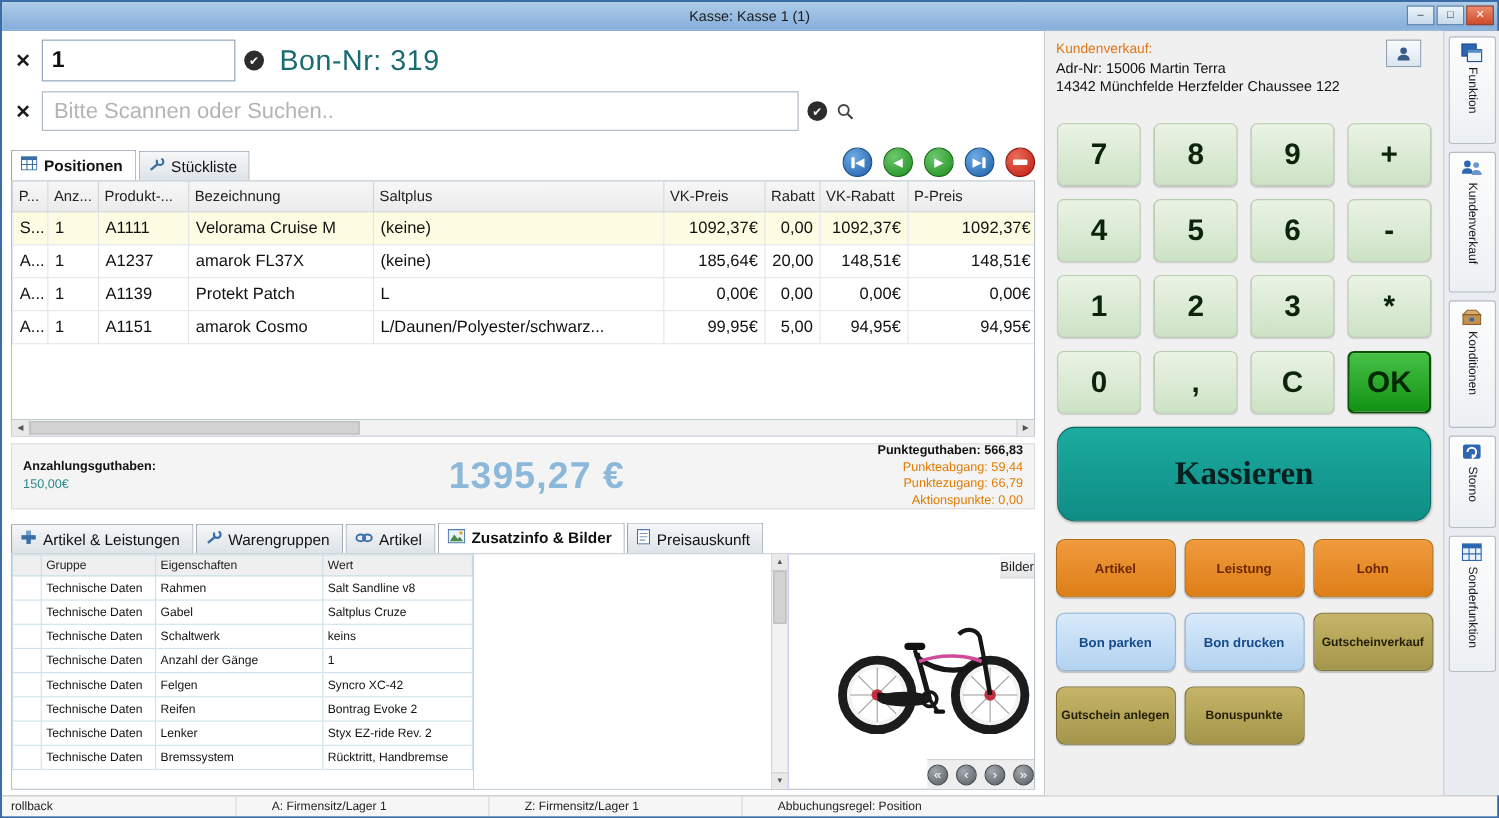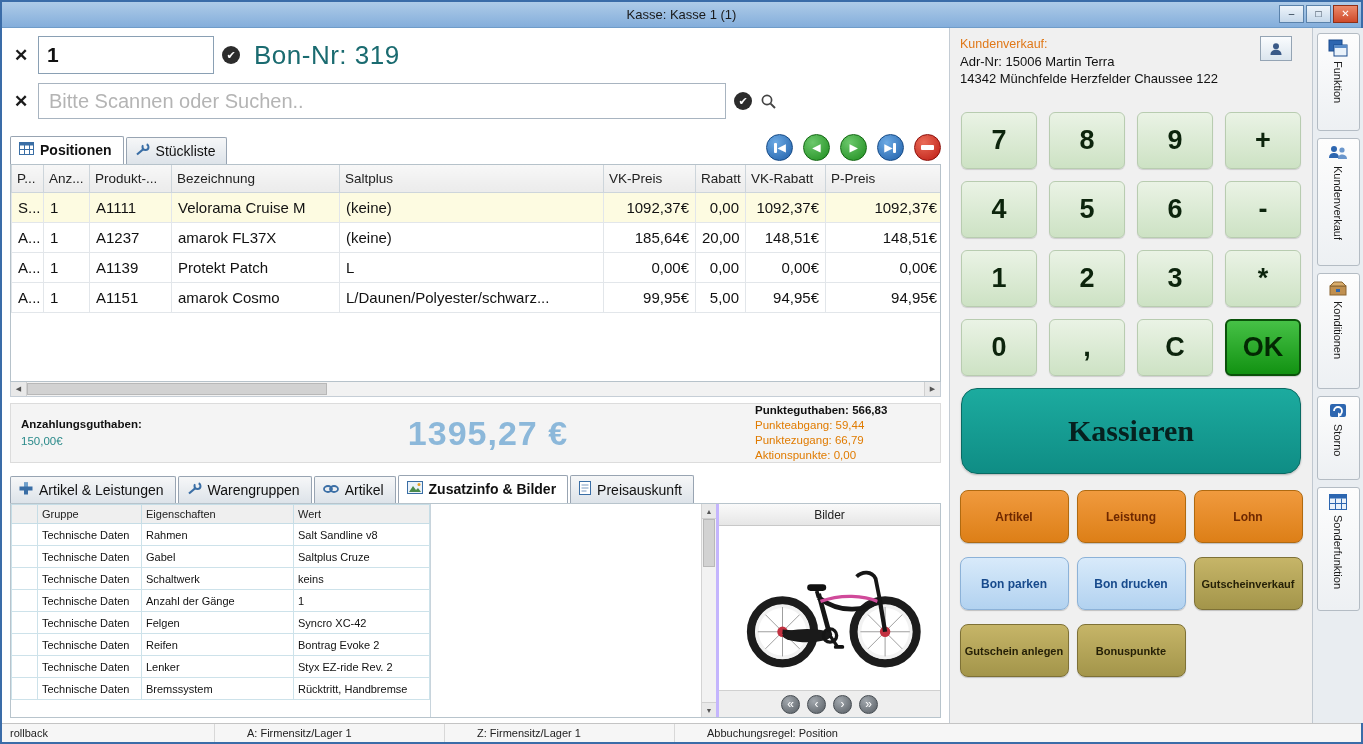--- a/index.html
+++ b/index.html
@@ -53,41 +53,41 @@
   .htrack { flex:1; }
 
   
   .summary { margin:6px 8px 0 8px; border:1px solid #dcdcdc; background:#f4f4f4; height:60px; display:flex; align-items:center; padding:4px 10px; }
   .dep { width:200px; font-size:11.5px; line-height:1.5; }
   .dep .lbl { font-weight:bold; color:#111; }
   .dep .val { color:#2a8a8a; }
   .total { flex:1; text-align:center; font-size:34px; font-weight:bold; color:#8cb8da; letter-spacing:1px; }
   .points { width:175px; font-size:11.5px; line-height:1.32; }
   .points .pline:first-child { font-weight:bold; color:#111; }
-  .points .pline { color:#e07b00; white-space:nowrap; }
+  .points .pline { color:#e07b00; white-space:nowrap;text-align:right; }
 
   
   .bottom-tabs { display:flex; align-items:flex-end; padding:8px 8px 0 8px; height:40px; }
   .bottom-tabs .tab { font-size:14px; }
   .bottom-tabs .tab.active { font-weight:bold; }
 
   
   .detail-panel { flex:1; margin:0 8px 5px 8px; border:1px solid #b8c4cc; background:#fff; display:flex; min-height:0; }
   .dtable-wrap { width:420px; flex:0 0 420px; border-right:1px solid #c8d4dc; overflow:hidden; }
   table.dt { width:100%; border-collapse:collapse; table-layout:fixed; }
   table.dt th { background:#efefef; border:1px solid #c6dde6; font-size:11px; font-weight:normal; text-align:left; padding:2px 4px; height:19px; color:#222; }
   table.dt td { border:1px solid #cde2ea; font-size:11px; padding:3px 4px; height:22px; color:#111; white-space:nowrap; overflow:hidden; }
   .notes { flex:1; display:flex; min-width:0; }
   .notes-body { flex:1; background:#fff; }
   .vscroll { width:15px; flex:0 0 15px; background:#f2f2f2; border-left:1px solid #d4d4d4; display:flex; flex-direction:column; }
   .vbtn { height:15px; font-size:7px; color:#555; display:flex; align-items:center; justify-content:center; background:#e9e9e9; border-bottom:1px solid #d0d0d0; cursor:default; }
   .vbtn.down { border-bottom:none; border-top:1px solid #d0d0d0; }
   .vthumb { height:48px; background:#d2d2d2; border:1px solid #b8b8b8; margin:0 1px; cursor:default; }
   .vtrack { flex:1; }
-  .bilder { width:224px; flex:0 0 224px; border-left:3px solid #c4b5fd; display:flex; flex-direction:column; }
+  .bilder { width:224px; flex:0 0 224px; border-left:1px solid #c4b5fd; display:flex; flex-direction:column;align-items:flex-end; }
   .bilder-head { height:22px; background:linear-gradient(#fafafa,#e6e6e6); border-bottom:1px solid #c8c8c8; font-size:12px; display:flex; align-items:center; justify-content:center; color:#222; }
   .bilder-img { flex:1; display:flex; align-items:center; justify-content:center; background:#fff; }
   .bilder-nav { height:27px; background:#eeeeee; border-top:1px solid #d0d0d0; display:flex; align-items:center; justify-content:center; gap:7px; }
   .imgnav { width:19px; height:19px; border-radius:50%; background:radial-gradient(circle at 35% 30%, #a2a8ae, #565c62); border:1px solid #464c52; color:#fff; font-size:12px; line-height:16px; text-align:center; cursor:default; }
 
   
   .right-panel { width:362px; flex:0 0 362px; background:#f0f0f0; padding:8px 10px; display:flex; flex-direction:column; position:relative; }
   .customer { position:relative; padding-right:44px; font-size:13px; line-height:1.35; color:#111; min-height:66px; }
   .cust-type { color:#e07818; font-size:12.5px; }
   .person-btn { position:absolute; right:10px; top:0; width:32px; height:25px; border:1px solid #94a4b4; background:linear-gradient(#fafcfe,#dbe5ee); display:flex; align-items:center; justify-content:center; cursor:default; }

